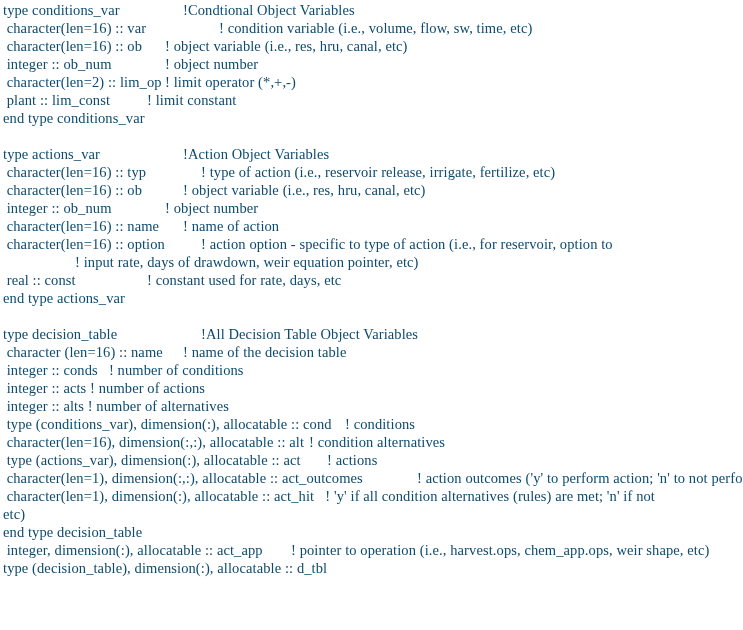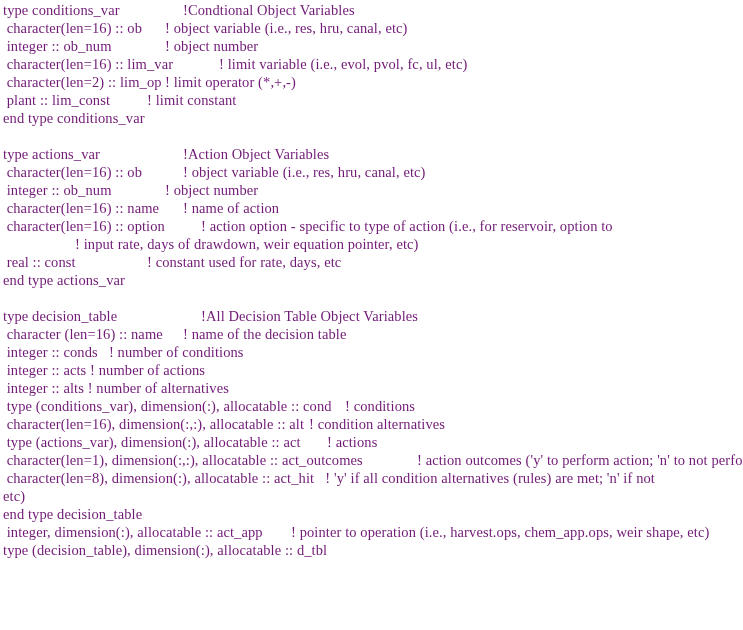--- a/index.html
+++ b/index.html
@@ -24,45 +24,46 @@
     white-space: pre;
     min-height: 18px;
     -moz-tab-size: 5;
     tab-size: 5;
     tab-size: 18px;
   }
 </style>
 </head>
 <body>
 
-<div class="page" style="background: rgb(255, 255, 255); color: #701a75;">
+<div class="page" style="background: rgb(255, 255, 255); color: #0c4a6e;">
     <div class="line">type conditions_var				!Condtional Object Variables</div>
+    <div class="line"> character(len=16) :: var				! condition variable (i.e., volume, flow, sw, time, etc)</div>
     <div class="line"> character(len=16) :: ob		! object variable (i.e., res, hru, canal, etc)</div>
     <div class="line"> integer :: ob_num			! object number</div>
-    <div class="line"> character(len=16) :: lim_var			! limit variable (i.e., evol, pvol, fc, ul, etc)</div>
     <div class="line"> character(len=2) :: lim_op	! limit operator (*,+,-)</div>
     <div class="line"> plant :: lim_const		! limit constant</div>
     <div class="line">end type conditions_var</div>
     <div class="line"></div>
     <div class="line">type actions_var					!Action Object Variables</div>
+    <div class="line"> character(len=16) :: typ			! type of action (i.e., reservoir release, irrigate, fertilize, etc)</div>
     <div class="line"> character(len=16) :: ob			! object variable (i.e., res, hru, canal, etc)</div>
     <div class="line"> integer :: ob_num			! object number</div>
     <div class="line"> character(len=16) :: name		! name of action</div>
     <div class="line"> character(len=16) :: option		! action option - specific to type of action (i.e., for reservoir, option to</div>
     <div class="line"> 				! input rate, days of drawdown, weir equation pointer, etc)</div>
     <div class="line"> real :: const				! constant used for rate, days, etc</div>
     <div class="line">end type actions_var</div>
     <div class="line"></div>
     <div class="line">type decision_table					!All Decision Table Object Variables</div>
     <div class="line"> character (len=16) :: name		! name of the decision table</div>
     <div class="line"> integer :: conds   ! number of conditions</div>
     <div class="line"> integer :: acts ! number of actions</div>
     <div class="line"> integer :: alts ! number of alternatives</div>
     <div class="line"> type (conditions_var), dimension(:), allocatable :: cond	! conditions</div>
     <div class="line"> character(len=16), dimension(:,:), allocatable :: alt	! condition alternatives</div>
     <div class="line"> type (actions_var), dimension(:), allocatable :: act		! actions</div>
     <div class="line"> character(len=1), dimension(:,:), allocatable :: act_outcomes			! action outcomes ('y' to perform action; 'n' to not perform)</div>
-    <div class="line"> character(len=8), dimension(:), allocatable :: act_hit   ! 'y' if all condition alternatives (rules) are met; 'n' if not</div>
+    <div class="line"> character(len=1), dimension(:), allocatable :: act_hit   ! 'y' if all condition alternatives (rules) are met; 'n' if not</div>
     <div class="line">etc)</div>
     <div class="line">end type decision_table</div>
     <div class="line"> integer, dimension(:), allocatable :: act_app		! pointer to operation (i.e., harvest.ops, chem_app.ops, weir shape, etc)</div>
     <div class="line">type (decision_table), dimension(:), allocatable :: d_tbl</div>
   </div>
 
 </body></html>

